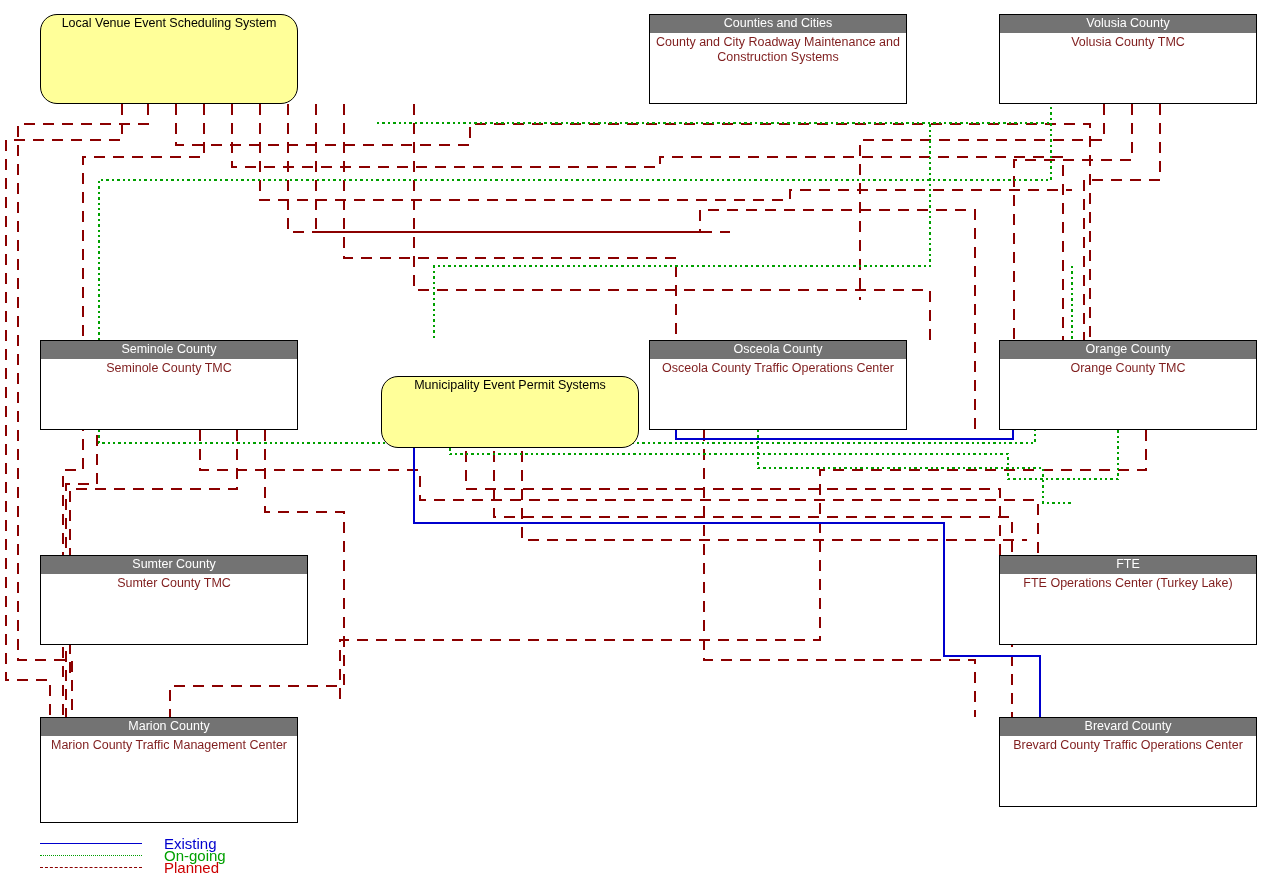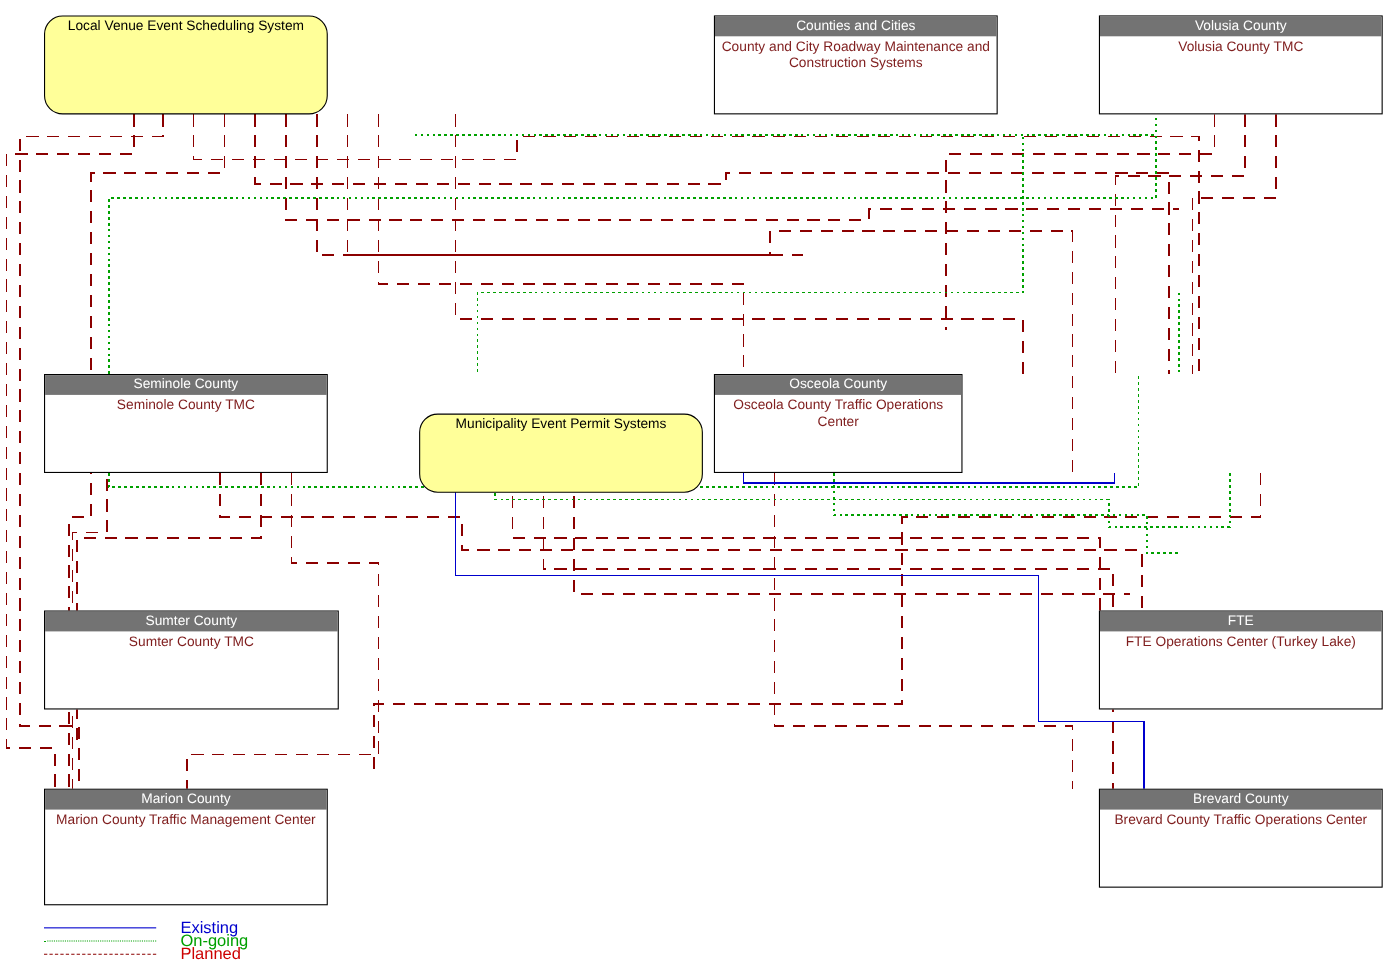--- a/index.html
+++ b/index.html
@@ -152,25 +152,29 @@
   <div class="node agency" style="left: 999px; top: 14px; width: 258px; height: 90px;">
     <div class="node-head">Volusia County</div>
     <div class="node-body">Volusia County TMC</div>
   </div>
 
   <div class="node agency" style="left: 40px; top: 340px; width: 258px; height: 90px;">
     <div class="node-head">Seminole County</div>
     <div class="node-body">Seminole County TMC</div>
   </div>
 
-  <div class="node agency" style="left: 649px; top: 340px; width: 226px; height: 90px;">
+  <div class="node agency" style="left: 649px; top: 340px; width: 258px; height: 90px;">
     <div class="node-head">Osceola County</div>
     <div class="node-body">Osceola County Traffic Operations Center</div>
   </div>
 
+  <div class="node agency" style="left: 999px; top: 340px; width: 258px; height: 90px;">
+    <div class="node-head">Orange County</div>
+    <div class="node-body">Orange County TMC</div>
+  </div>
 
   <div class="node agency" style="left: 40px; top: 555px; width: 268px; height: 90px;">
     <div class="node-head">Sumter County</div>
     <div class="node-body">Sumter County TMC</div>
   </div>
 
   <div class="node agency" style="left: 999px; top: 555px; width: 258px; height: 90px;">
     <div class="node-head">FTE</div>
     <div class="node-body">FTE Operations Center (Turkey Lake)</div>
   </div>

